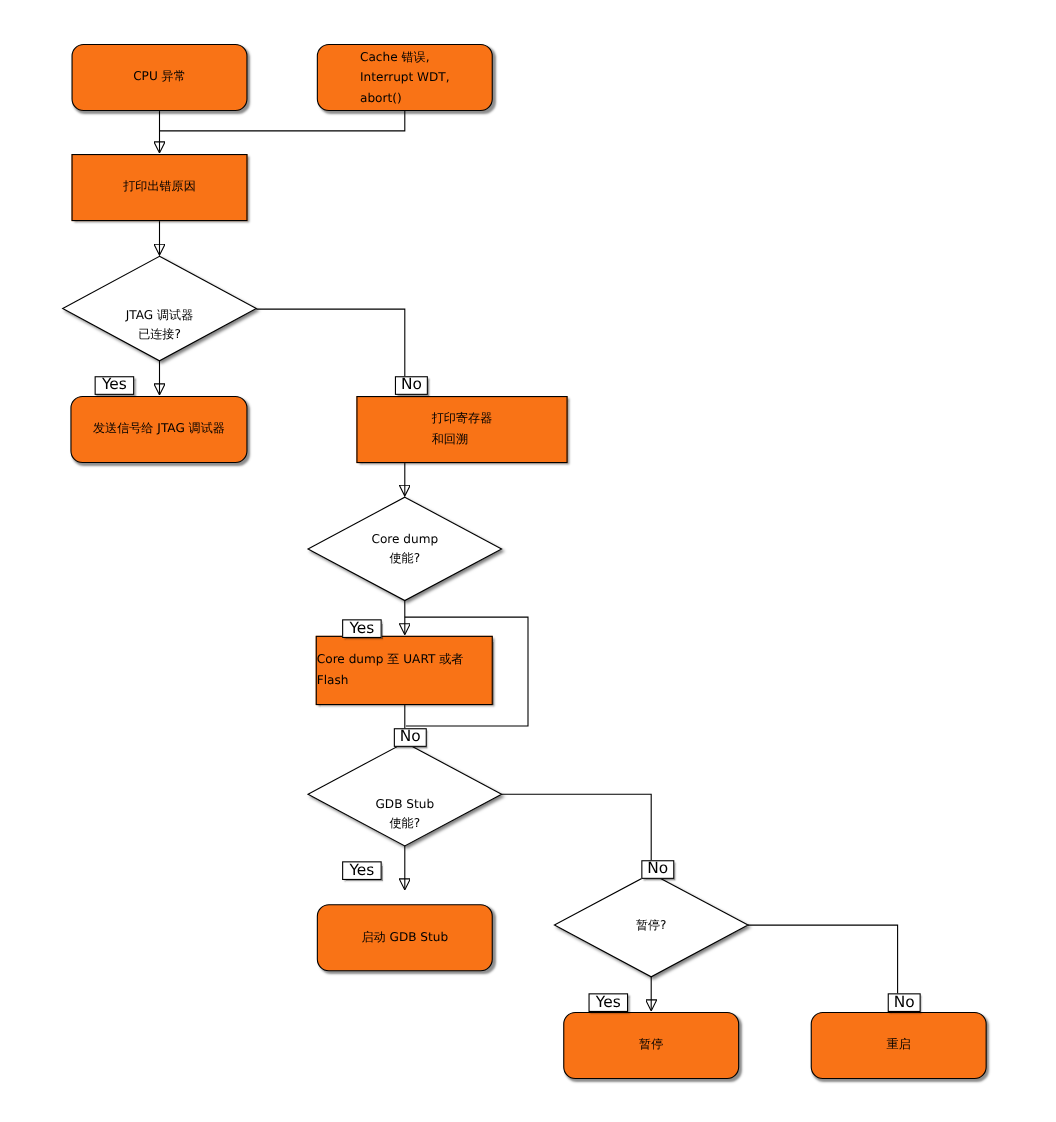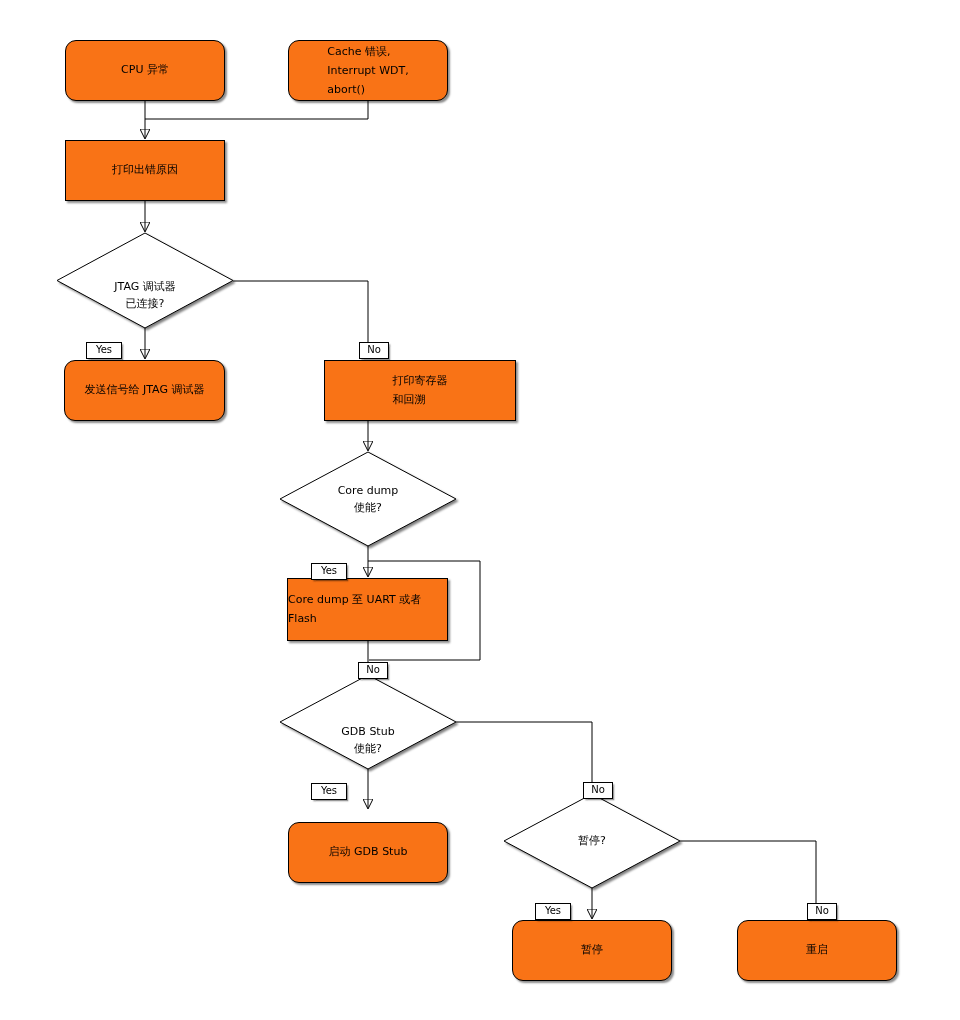--- a/index.html
+++ b/index.html
@@ -60,21 +60,21 @@
     white-space: pre-line;
     pointer-events: none;
   }
   .edge-label {
     position: absolute;
     box-sizing: border-box;
     background: #ffffff;
     border: 1px solid #000000;
     box-shadow: 1.5px 1.5px 1.5px rgba(0,0,0,0.4);
     height: 17px;
-    font-size: 10px;
+    font-size: 14px;
     line-height: 14px;
     text-align: center;
   }
   .edge-label.w-yes { width: 36px; }
   .edge-label.w-no  { width: 30px; margin-left: 44px; }
 </style>
 </head>
 <body>
 
 <div class="canvas">

